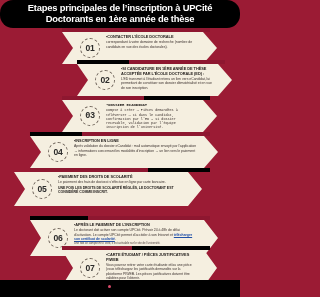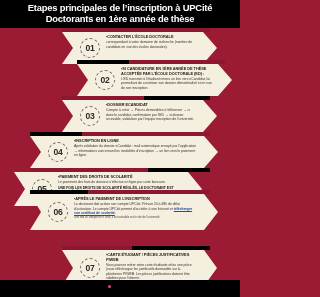--- a/index.html
+++ b/index.html
@@ -10,20 +10,21 @@
     -webkit-font-smoothing:none;
   }
   #page{position:relative;width:240px;height:297px;background:#9b1b34;}
 
   
   .header{
     position:absolute;left:0;top:0;width:240px;height:28px;
     background:#000000;
     display:flex;flex-direction:column;align-items:center;justify-content:center;
     z-index:6;
+    border-radius:13px;
   }
   .header .l1,.header .l2{
     color:#ffffff;font-weight:bold;text-align:center;
     letter-spacing:-0.2px;line-height:1.12;white-space:nowrap;
   }
   .header .l1{font-size:9.4px;}
   .header .l2{font-size:9.4px;}
 
   
   .steps{position:absolute;left:0;top:28px;width:240px;height:252px;}
@@ -115,21 +116,21 @@
       </div>
       <div class="panel" style="left:62px;width:155px;">
         <div class="badge">02</div>
         <div class="txt">
           <div class="ttl">•SI CANDIDATURE EN 1ÈRE ANNÉE DE THÈSE ACCEPTÉE PAR L’ÉCOLE DOCTORALE (ED) :</div>
           <div class="body">L’ED transmet à l’étudiant retenu un lien vers eCandidat, lui permettant de constituer son dossier dématérialisé et en vue de son inscription.</div>
         </div>
       </div>
     </div>
 
-    <div class="step" style="top:68px;">
+    <div class="step" style="top:68px;font-family:Liberation Mono, monospace;">
       <div class="accent" style="left:62px;width:148px;">
         <div class="blk" style="left:82px;width:66px;"></div>
         <div class="red" style="left:0px;width:82px;"></div>
       </div>
       <div class="panel" style="left:62px;width:155px;">
         <div class="badge">03</div>
         <div class="txt">
           <div class="ttl">•DOSSIER eCandidat</div>
           <div class="body">Compte à créer → Pièces demandées à téléverser → ci dans le candidat, confirmation par l’ED → si dossier recevable, validation par l’équipe inscription de l’université.</div>
         </div>
@@ -158,21 +159,21 @@
       <div class="panel" style="left:14px;width:188px;height:34px;">
         <div class="badge">05</div>
         <div class="txt">
           <div class="ttl">•PAIEMENT DES DROITS DE SCOLARITÉ</div>
           <div class="body">Le paiement des frais de doctorat s’effectue en ligne par carte bancaire.</div>
           <div class="body em">UNE FOIS LES DROITS DE SCOLARITÉ RÉGLÉS, LE DOCTORANT EST CONSIDÉRÉ COMME INSCRIT.</div>
         </div>
       </div>
     </div>
 
-    <div class="step" style="top:162px;height:40px;">
+    <div class="step" style="top:188px;height:40px;">
       <div class="accent" style="left:30px;width:180px;">
         <div class="blk" style="left:0px;width:58px;"></div>
         <div class="red" style="left:58px;width:122px;"></div>
       </div>
       <div class="panel" style="left:30px;width:188px;height:36px;">
         <div class="badge">06</div>
         <div class="txt">
           <div class="ttl">•APRÈS LE PAIEMENT DE L’INSCRIPTION</div>
           <div class="body"><span>Le doctorant doit activer son compte UPCité. Prévoir 24 à 48h de délai d’activation. Le compte UPCité permet d’accéder à son Intranet et </span><span class="lnk">télécharger son certificat de scolarité</span><span>.</span></div>
           <div class="body small">Une fois ce compte ENT créé, il est activable sur le site de l’université.</div>

